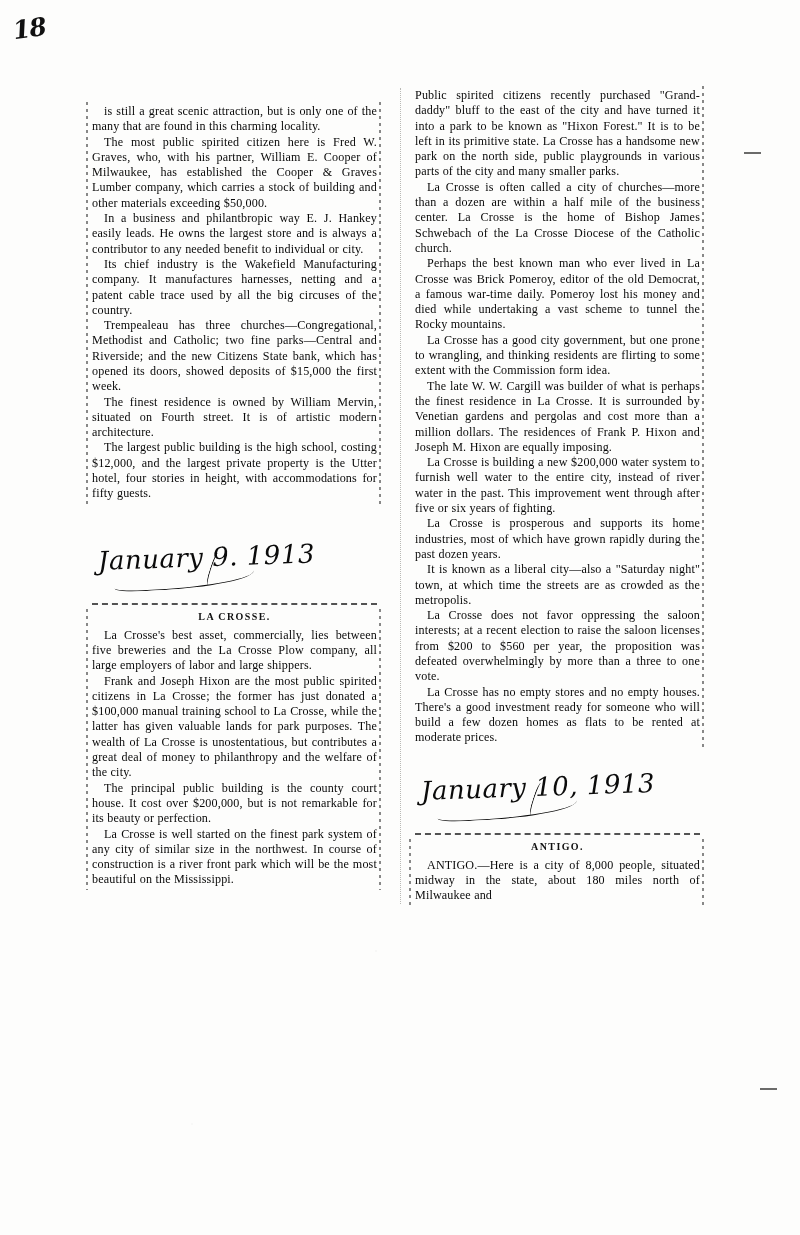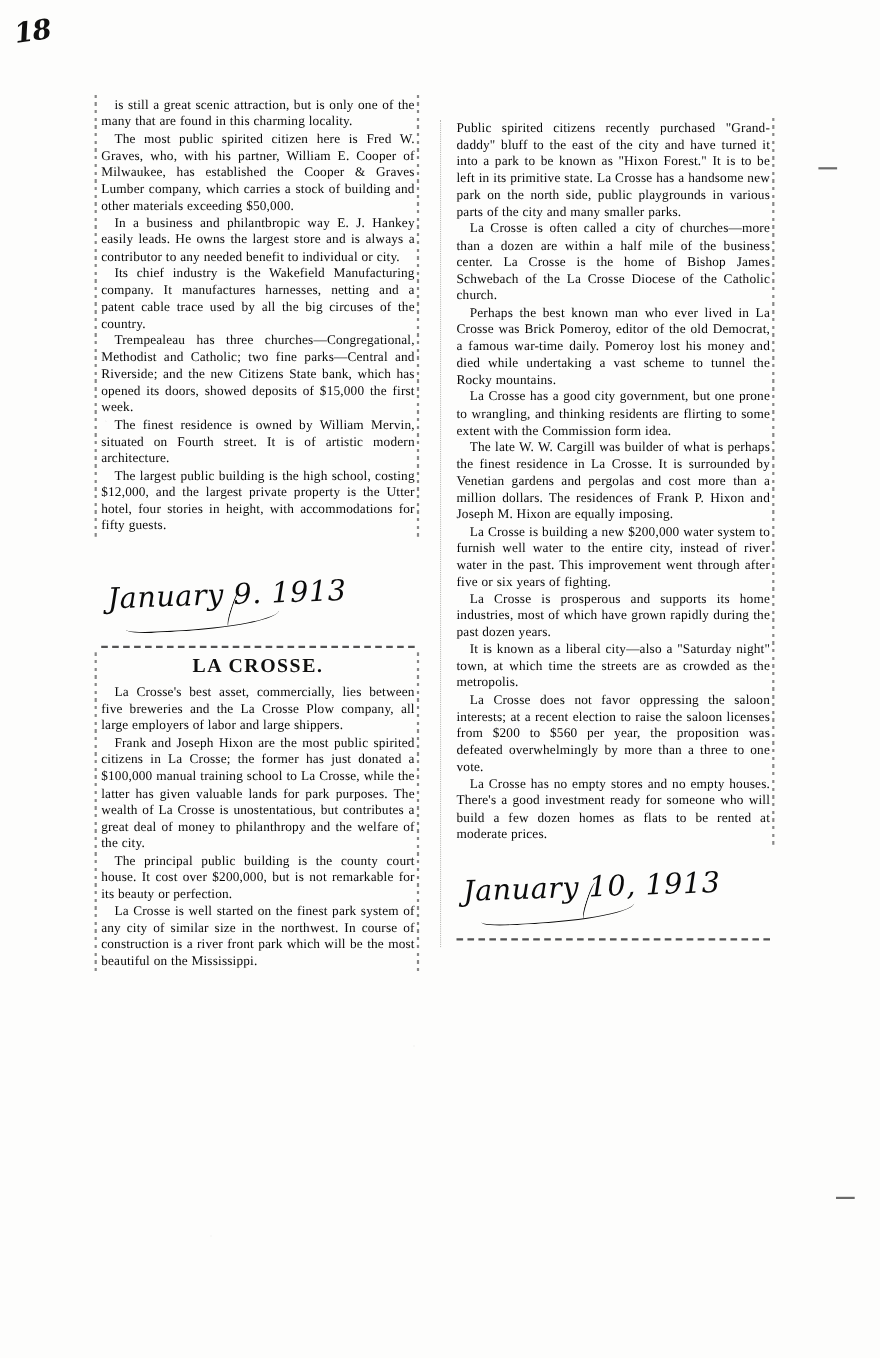--- a/index.html
+++ b/index.html
@@ -104,21 +104,21 @@
     border-top: 2px dashed #2e2e2e;
     margin: 9px 0 6px 0;
     opacity: 0.82;
   }
 
   
   .clip-head {
     text-align: center;
     font-family: "Liberation Serif", serif;
     font-weight: 700;
-    font-size: 18px;
+    font-size: 10px;
     letter-spacing: 1.4px;
     margin: 6px 0 6px 0;
     color: #101010;
   }
 
   
   .handwritten {
     font-family: "DejaVu Serif", serif;
     font-style: italic;
     font-size: 26px;
@@ -240,20 +240,26 @@
             <p>La Crosse does not favor oppressing the saloon interests; at a recent election to raise the saloon licenses from $200 to $560 per year, the proposition was defeated overwhelmingly by more than a three to one vote.</p>
             <p>La Crosse has no empty stores and no empty houses. There's a good investment ready for someone who will build a few dozen homes as flats to be rented at moderate prices.</p>
           </div>
         </div>
 
         <div class="handwritten hw-right">January 10, 1913</div>
         <span class="hw-flourish"></span>
 
         <div class="antigo-wrap">
           <div class="cut-line"></div>
+          <div class="clip ragged-left ragged-right">
+            <div class="clip-head">ANTIGO.</div>
+            <div class="clip-body">
+              <p>ANTIGO.—Here is a city of 8,000 people, situated midway in the state, about 180 miles north of Milwaukee and</p>
+            </div>
+          </div>
         </div>
 
       </div>
     </div>
   </div>
 
   <div class="margin-dash" style="left:744px; top:152px;"></div>
   <div class="margin-dash" style="left:760px; top:1088px;"></div>
 
   <div class="speckle"></div>

